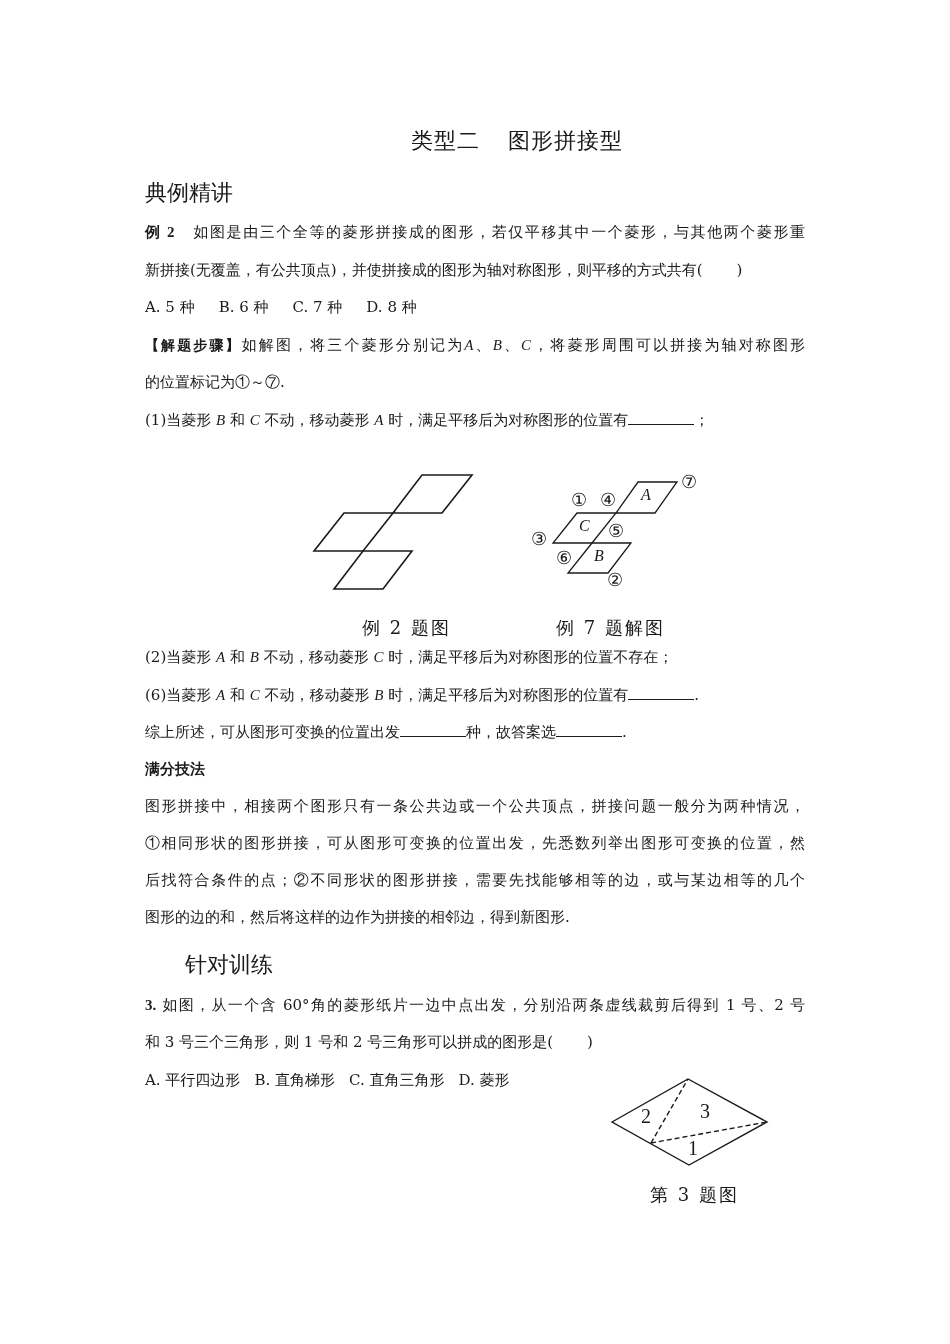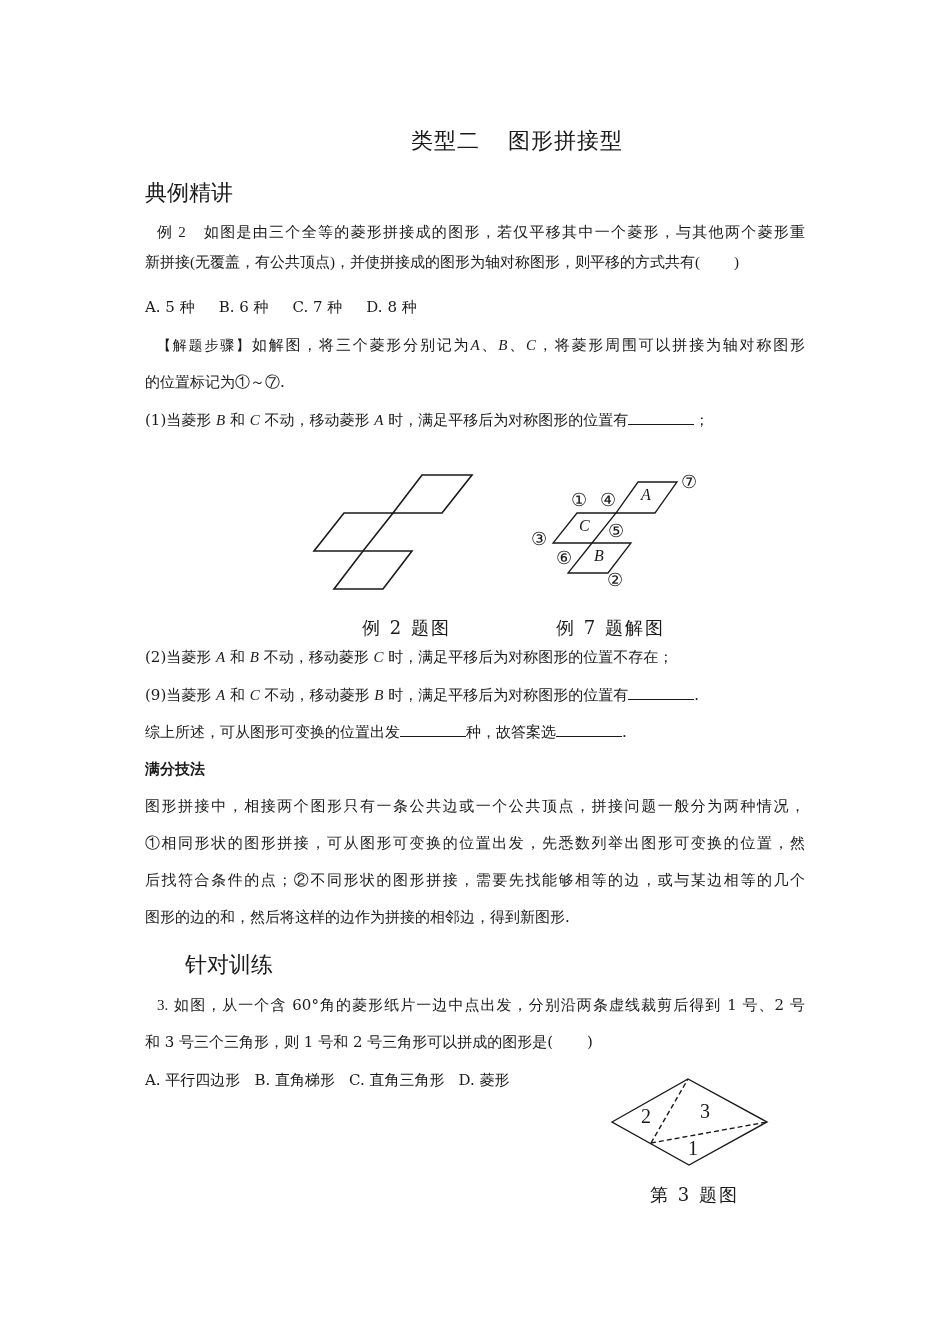--- a/index.html
+++ b/index.html
@@ -5,21 +5,21 @@
   html, body { margin:0; padding:0; background:#ffffff; }
   body { width:950px; height:1344px; position:relative; overflow:hidden;
          font-family:"DejaVu Serif","Liberation Serif", serif; color:#1a1a1a; }
   .abs { position:absolute; white-space:nowrap; }
   .title { font-family:"DejaVu Sans","Liberation Sans", sans-serif; font-size:22px; left:0; width:1034px; text-align:center; top:126px; letter-spacing:1px; }
   .title .gap { display:inline-block; width:28px; }
   .h2 { font-family:"DejaVu Sans","Liberation Sans", sans-serif; font-size:22px; left:145px; }
   .h3 { font-family:"DejaVu Sans","Liberation Sans", sans-serif; font-size:15px; font-weight:bold; left:145px; }
   .line { font-size:15px; left:145px; line-height:20px; }
   .justify { width:660px; text-align:justify; text-align-last:justify; }
-  .b { font-weight:normal; font-family:"Liberation Serif", serif;margin-left:12px; }
+  .b { font-weight:bold; font-family:"Liberation Serif", serif; }
   .i { font-style:italic; font-family:"Liberation Serif", serif; }
   .blank { display:inline-block; width:66px; border-bottom:1px solid #1a1a1a; height:14px; vertical-align:baseline; }
   .paren { display:inline-block; width:34px; }
   .opt { display:inline-block; margin-right:24px; }
   .opt2 { display:inline-block; margin-right:14px; }
   .caption { font-size:18px; letter-spacing:2px; }
   svg { position:absolute; overflow:visible; }
   .fig-label { font-family:"Liberation Serif", serif; }
 </style>
 </head>
@@ -27,21 +27,21 @@
 
 <div class="abs title">
   <span>类型二</span><span class="gap"></span><span>图形拼接型</span>
 </div>
 
 <div class="abs h2" style="top:178px;">典例精讲</div>
 
 <div class="abs line justify" style="top:222px;">
   <span class="b">例 2</span>&nbsp;&nbsp;&nbsp;<span>如图是由三个全等的菱形拼接成的图形，若仅平移其中一个菱形，与其他两个菱形重</span>
 </div>
-<div class="abs line" style="top:252px;font-family:Liberation Serif, serif;">
+<div class="abs line" style="top:260px;">
   <span>新拼接(无覆盖，有公共顶点)，并使拼接成的图形为轴对称图形，则平移的方式共有(</span><span class="paren"></span><span>)</span>
 </div>
 <div class="abs line" style="top:297px;">
   <span class="opt">A. 5 种</span><span class="opt">B. 6 种</span><span class="opt">C. 7 种</span><span class="opt">D. 8 种</span>
 </div>
 
 <div class="abs line justify" style="top:335px;">
   <span class="b" style="font-family:'DejaVu Sans',sans-serif;font-size:14px;">【解题步骤】</span><span>如解图，将三个菱形分别记为</span><span class="i">A</span><span>、</span><span class="i">B</span><span>、</span><span class="i">C</span><span>，将菱形周围可以拼接为轴对称图形</span>
 </div>
 <div class="abs line" style="top:372px;">的位置标记为①～⑦.</div>
@@ -82,21 +82,21 @@
 <div class="abs fig-label" style="left:607px;top:569px;font-size:18px;">②</div>
 
 <div class="abs caption" style="left:362px;top:616px;">例 2 题图</div>
 <div class="abs caption" style="left:556px;top:616px;">例 7 题解图</div>
 
 <div class="abs line" style="top:647px;">
   <span>(2)当菱形 </span><span class="i">A</span><span> 和 </span><span class="i">B</span><span> 不动，移动菱形 </span><span class="i">C</span><span> 时，满足平移后为对称图形的位置不存在；</span>
 </div>
 
 <div class="abs line" style="top:685px;">
-  <span>(9)当菱形 </span><span class="i">A</span><span> 和 </span><span class="i">C</span><span> 不动，移动菱形 </span><span class="i">B</span><span> 时，满足平移后为对称图形的位置有</span><span class="blank"></span><span>.</span>
+  <span>(6)当菱形 </span><span class="i">A</span><span> 和 </span><span class="i">C</span><span> 不动，移动菱形 </span><span class="i">B</span><span> 时，满足平移后为对称图形的位置有</span><span class="blank"></span><span>.</span>
 </div>
 
 <div class="abs line" style="top:722px;">
   <span>综上所述，可从图形可变换的位置出发</span><span class="blank"></span><span>种，故答案选</span><span class="blank"></span><span>.</span>
 </div>
 
 <div class="abs h3" style="top:760px;">满分技法</div>
 <div class="abs line justify" style="top:796px;">图形拼接中，相接两个图形只有一条公共边或一个公共顶点，拼接问题一般分为两种情况，</div>
 <div class="abs line justify" style="top:833px;">①相同形状的图形拼接，可从图形可变换的位置出发，先悉数列举出图形可变换的位置，然</div>
 <div class="abs line justify" style="top:870px;">后找符合条件的点；②不同形状的图形拼接，需要先找能够相等的边，或与某边相等的几个</div>

